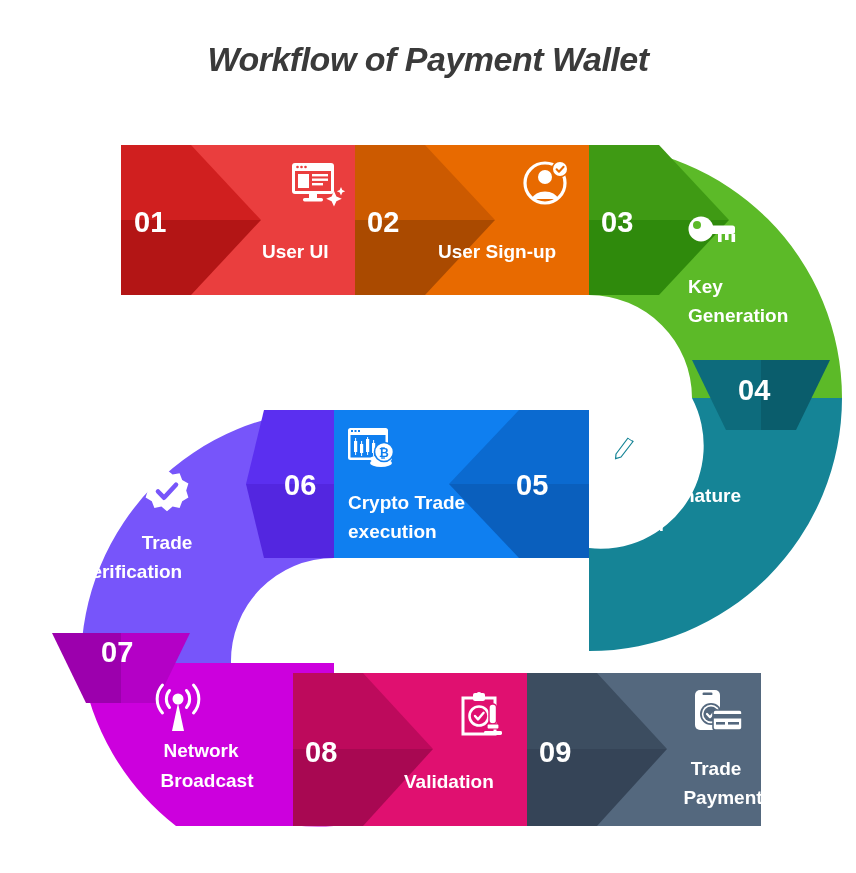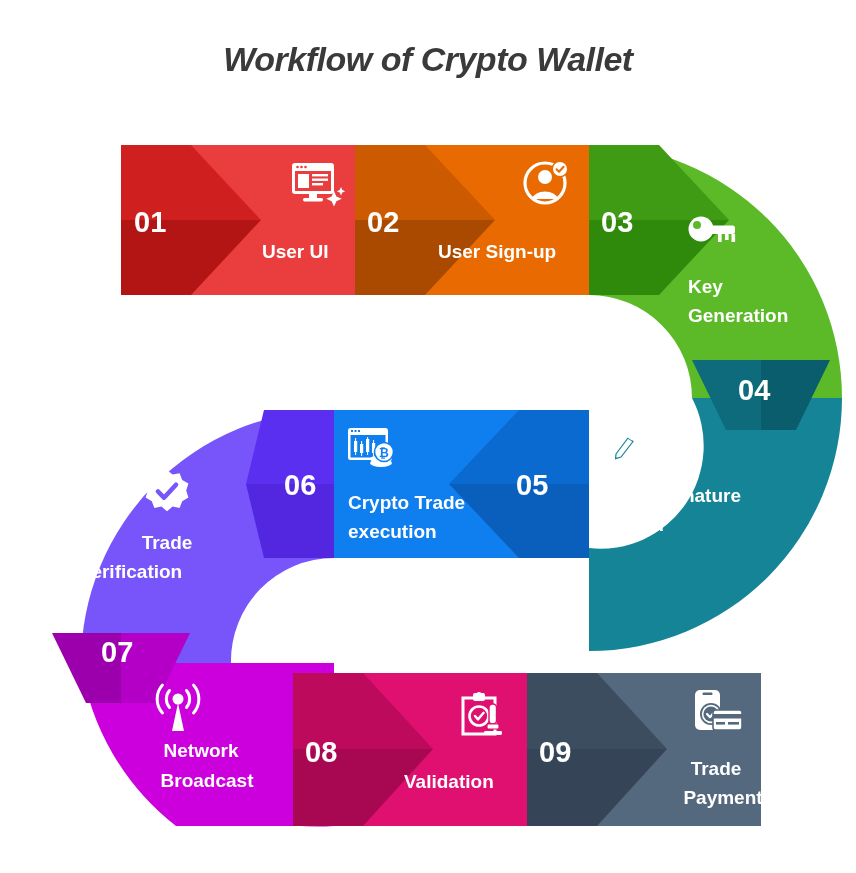--- a/index.html
+++ b/index.html
@@ -34,21 +34,21 @@
   .num{
     font-family:"Liberation Sans", sans-serif;
     fill:#ffffff;
     font-size:29px;
     font-weight:bold;
   }
 </style>
 </head>
 <body>
 
-<div id="title">Workflow of Crypto Wallet</div>
+<div id="title">Workflow of Payment Wallet</div>
 
 <div id="board">
 <svg width="856" height="873" viewBox="0 0 856 873" xmlns="http://www.w3.org/2000/svg">
 
   <defs>
 
     <clipPath id="clip-top">
       <path d="M105,145 L573,145 L573,295 L105,295 Z"></path>
     </clipPath>
     <clipPath id="clip-green">

